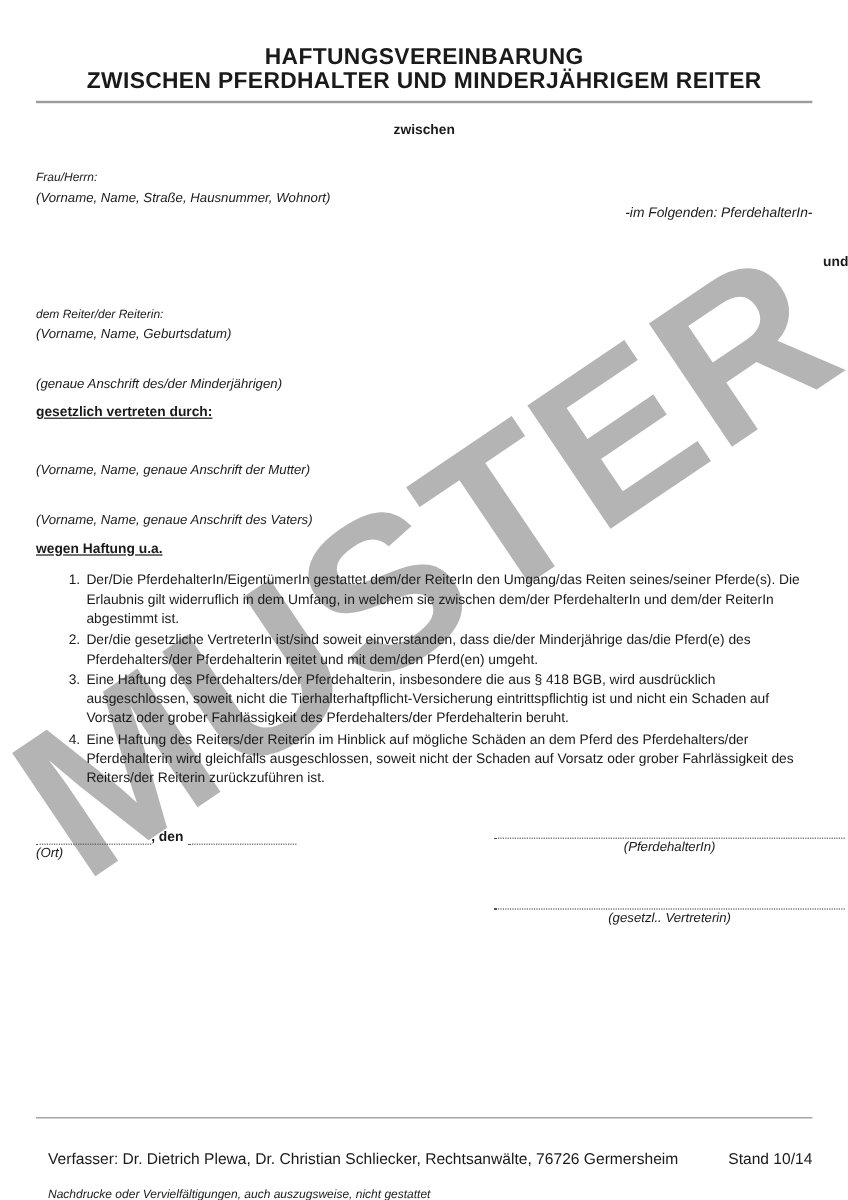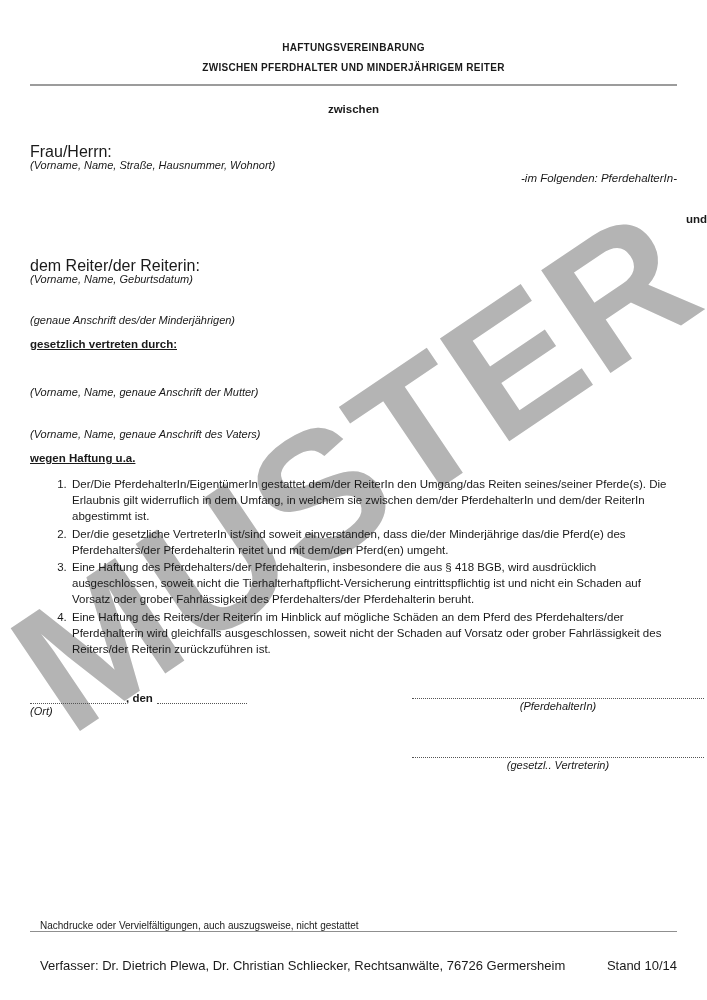--- a/index.html
+++ b/index.html
@@ -21,31 +21,31 @@
     letter-spacing:2px;
     white-space:nowrap;
     z-index:0;
     user-select:none;
   }
   .content{position:absolute;inset:0;z-index:1;}
   .abs{position:absolute;}
   .title{
     left:0;right:0;top:38px;
     text-align:center;
-    font-size:10px;
+    font-size:19px;
     font-weight:bold;
     line-height:20px;
     letter-spacing:0.3px;
   }
   .title-rule{
     left:30px;right:30px;top:84px;
     border-top:2px solid #9c9c9c;
   }
   .center-word{left:0;right:0;text-align:center;font-weight:bold;font-size:11.5px;}
-  .label{font-size:16px;}
+  .label{font-size:10px;font-style:italic;}
   .hint{font-size:11px;font-style:italic;}
   .following{
     right:30px;
     font-size:11.5px;
     font-weight:normal;
     font-style:italic;
   }
   .bold-underline{
     font-size:11.5px;
     font-weight:bold;
@@ -73,21 +73,21 @@
     margin-top:1px;
   }
   .sig-right .fill-line{height:0;}
   .footer-rule{left:30px;right:30px;top:931px;border-top:1px solid #8f8f8f;}
   .footer-row{
     left:40px;right:30px;top:938px;
     display:flex;justify-content:space-between;
     font-size:13px;
     margin-top:20px;
   }
-  .footer-notice{left:40px;top:920px;font-size:10px;}
+  .footer-notice{left:40px;top:990px;font-size:10px;font-style:italic;}
 </style>
 </head>
 <body>
 
 <div class="page">
 
   <div class="watermark" id="wm" style="color: rgb(180, 180, 180);">MUSTER</div>
 
   <div class="content">
 

